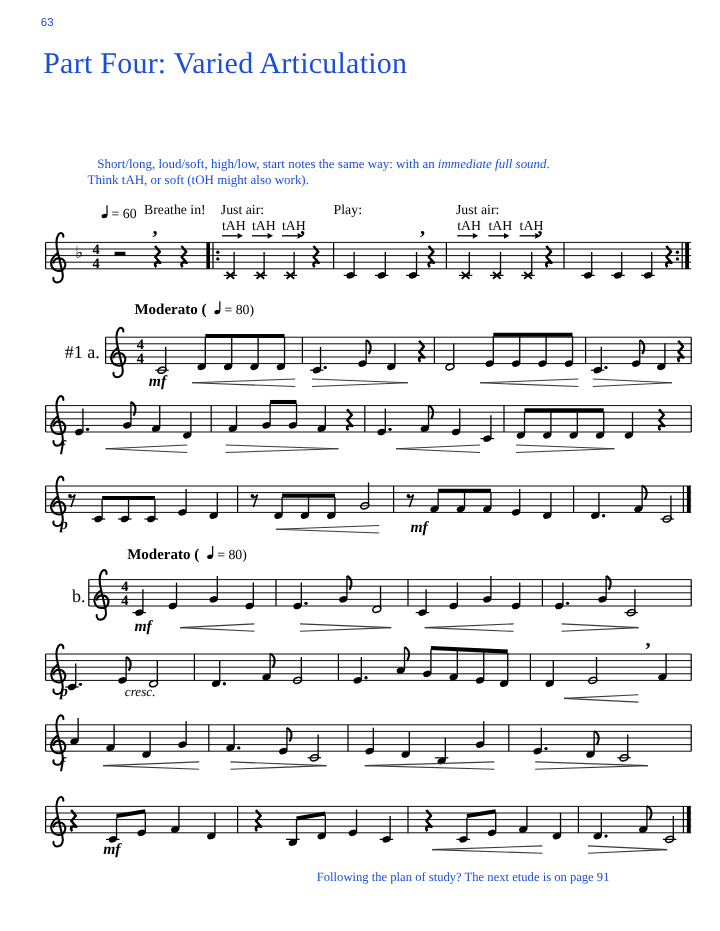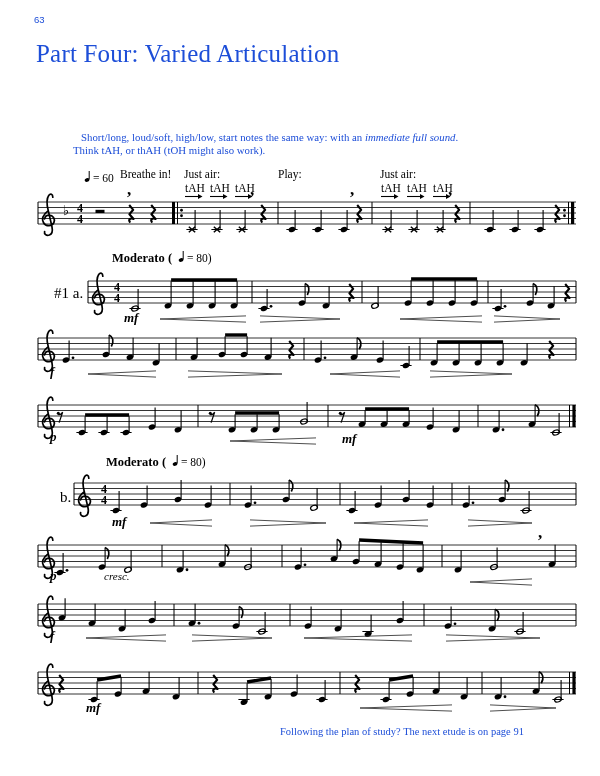--- a/index.html
+++ b/index.html
@@ -8,42 +8,42 @@
   .pagenum{position:absolute;left:34px;top:14px;font-family:"Liberation Sans","DejaVu Sans",sans-serif;
         font-size:9.5px;}
   .title{position:absolute;left:36px;top:40px;font-size:25px;font-weight:normal;margin:0;letter-spacing:.2px;}
   .intro{position:absolute;left:38px;top:77px;font-size:11px;margin:0;}
   .exheading{position:absolute;left:54px;top:96px;font-size:14px;font-weight:bold;margin:0;}
   .instr{position:absolute;left:57px;top:115px;font-size:10.8px;margin:16px;line-height:12.8px;width:480px;}
   .instr .l1{padding-left:8px;}
   .instr i{font-style:italic;}
   .music{position:absolute;left:0;top:0;width:600px;height:776px;}
   .music svg{position:absolute;left:0;overflow:visible;}
-  .footer{position:absolute;left:280px;top:726px;font-size:10.5px;text-align:right;}
+  .footer{position:absolute;left:264px;top:726px;font-size:10.5px;text-align:right;}
   
   text{fill:#000;}
   .lbl{font:11.5px "Liberation Serif","DejaVu Serif",serif;}
   .syslbl{font:15px "Liberation Serif","DejaVu Serif",serif;}
   .dyn{font:italic bold 13px "Liberation Serif","DejaVu Serif",serif;}
   .crs{font:italic 11px "Liberation Serif","DejaVu Serif",serif;}
   .tmpB{font:bold 12.5px "Liberation Serif","DejaVu Serif",serif;}
   .tmpR{font:11.5px "Liberation Serif","DejaVu Serif",serif;}
   .tsig{font:bold 12px "Liberation Serif","DejaVu Serif",serif;}
   .flat{font:14px "DejaVu Sans",sans-serif;}
   .brth{font:bold 17px "Liberation Serif","DejaVu Serif",serif;}
 </style>
 </head>
 <body>
 
 <div class="page">
   <div class="pagenum">63</div>
   <h1 class="title">Part Four: Varied Articulation</h1>
   <div class="instr">
     <div class="l1"><span>Short/long, loud/soft, high/low, start notes the same way: with an </span><i>immediate full sound</i><span>.</span></div>
-    <div>Think tAH, or thAH (tOH might also work).</div>
+    <div>Think tAH, or soft (tOH might also work).</div>
   </div>
   <div class="music">
       <svg width="600" height="78" viewBox="0 0 600 78" style="top:162px">
         <line x1="38" y1="40" x2="576" y2="40" stroke="#000000" stroke-width="0.8"></line>
         <line x1="38" y1="45.5" x2="576" y2="45.5" stroke="#000000" stroke-width="0.8"></line>
         <line x1="38" y1="51" x2="576" y2="51" stroke="#000000" stroke-width="0.8"></line>
         <line x1="38" y1="56.5" x2="576" y2="56.5" stroke="#000000" stroke-width="0.8"></line>
         <line x1="38" y1="62" x2="576" y2="62" stroke="#000000" stroke-width="0.8"></line>
         <line x1="38" y1="40" x2="38" y2="62" stroke="#000000" stroke-width="1"></line>
         <rect x="172" y="40" width="3" height="22" fill="#000000"></rect>

